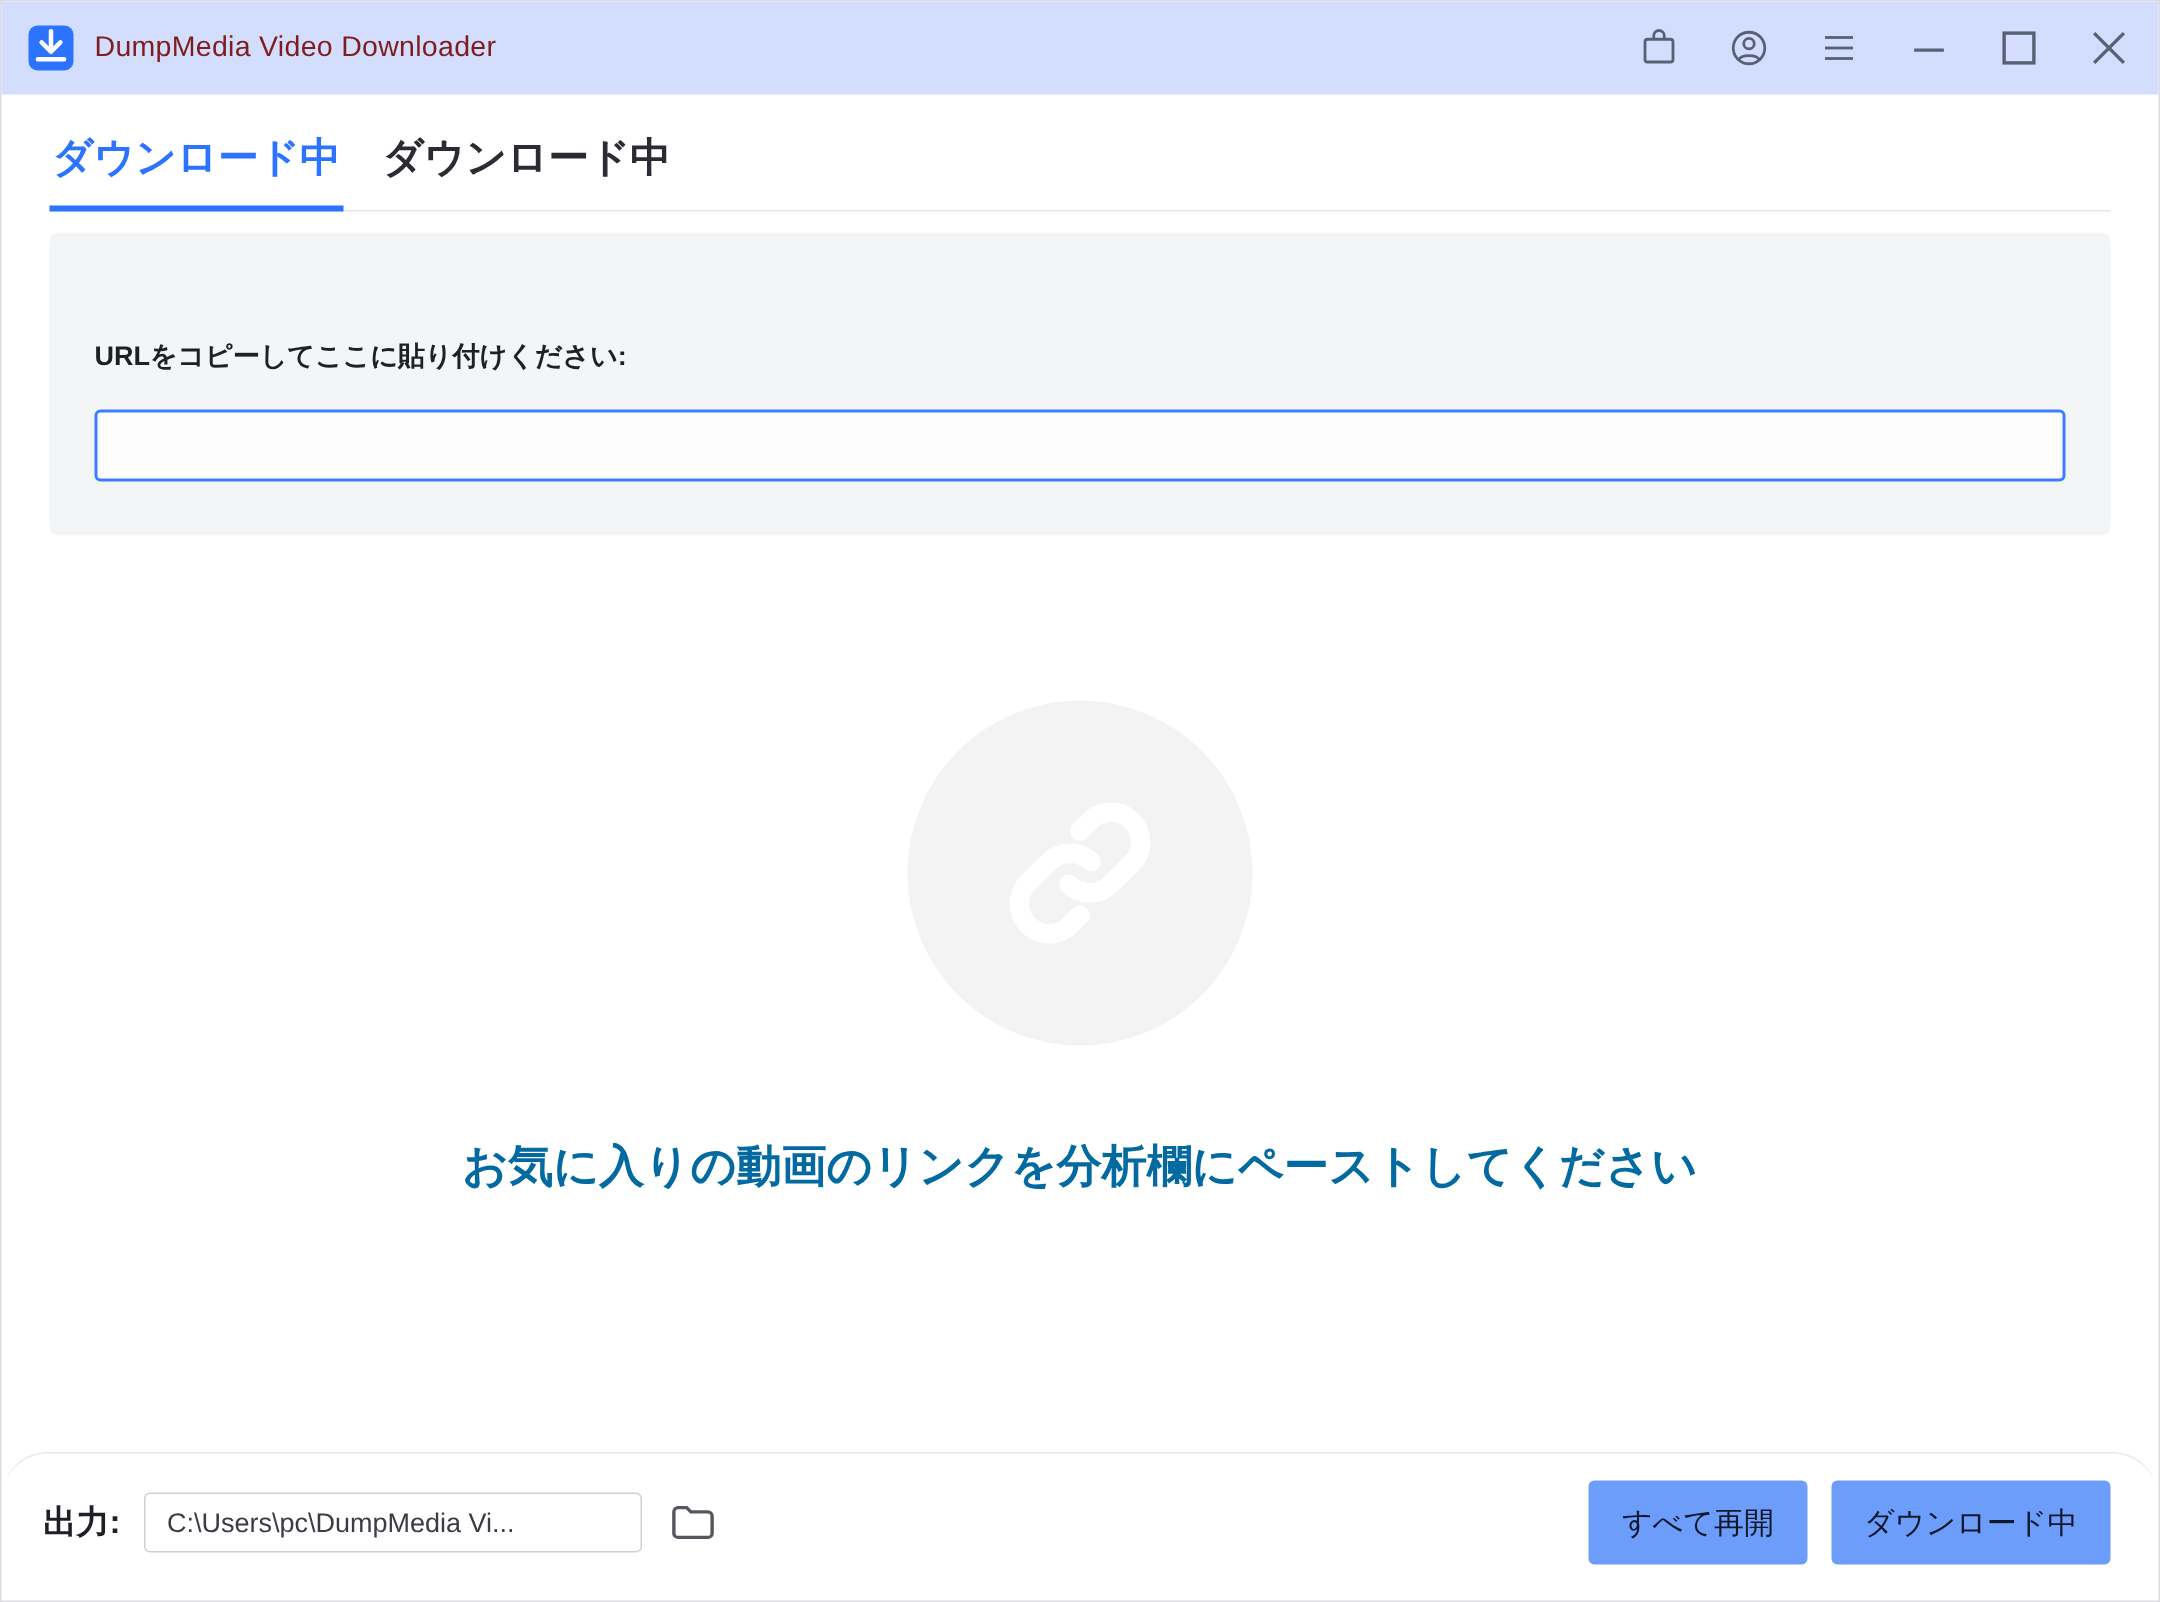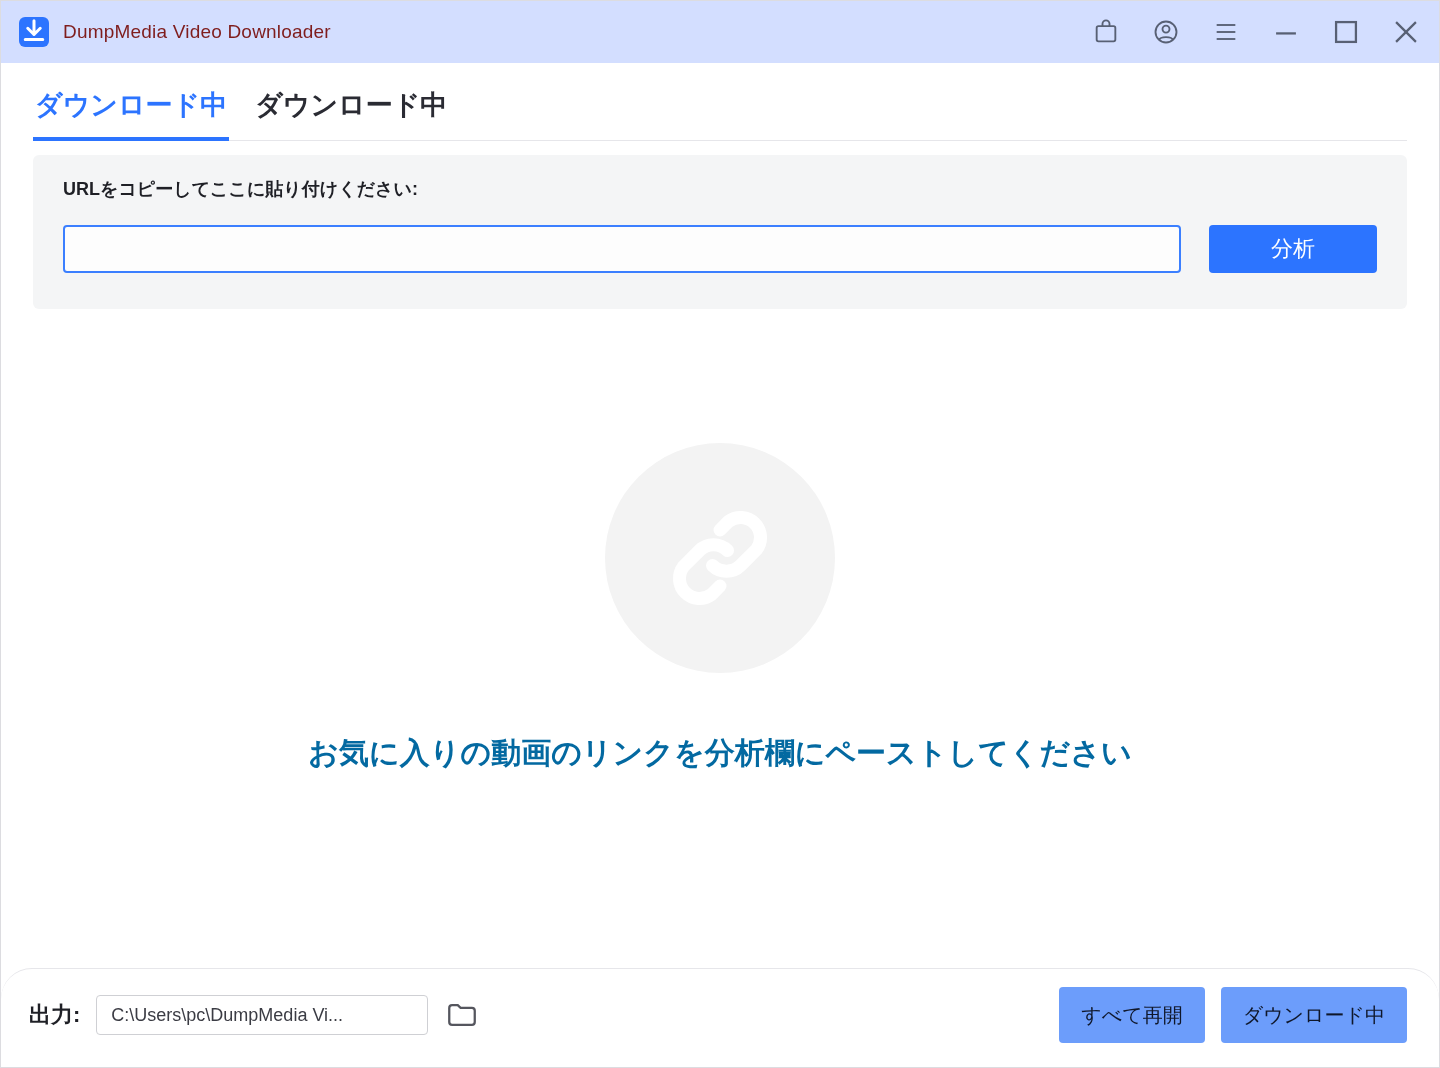--- a/index.html
+++ b/index.html
@@ -18,21 +18,21 @@
   
   .content { flex: 1; display: flex; flex-direction: column; padding: 18px 32px 0 32px; }
 
   
   .tabs { display: flex; gap: 24px; border-bottom: 1px solid #e6e6ea; }
   .tab { font-size: 27px; font-weight: 700; color: #2a2b33; padding: 6px 2px 14px 2px; cursor: pointer; }
   .tab.active { color: #2c74ff; border-bottom: 4px solid #2c74ff; margin-bottom: -1px; }
 
   
   .url-panel { margin-top: 14px; background: #f4f5f6; border-radius: 6px; padding: 22px 30px 36px 30px; }
-  .url-label { font-size: 18px; font-weight: 600; color: #1f2026; margin-bottom: 24px; }
+  .url-label { font-size: 18px; font-weight: 600; color: #1f2026; margin-bottom: 24px; margin-top: 48px; }
   .url-row { display: flex; gap: 28px; align-items: stretch; }
   .url-input { flex: 1; height: 48px; border: 2px solid #3b7fff; border-radius: 4px; background: #fdfdfd; padding: 0 12px; font-size: 16px; outline: none; }
   .analyze-btn { width: 168px; height: 48px; background: #2c74ff; color: #fff; border: none; border-radius: 4px; font-size: 22px; font-weight: 500; cursor: pointer; }
 
   
   .empty-area { flex: 1; display: flex; flex-direction: column; align-items: center; justify-content: center; gap: 60px; padding-bottom: 60px; }
   .link-circle { width: 230px; height: 230px; border-radius: 50%; background: #f3f3f3; display: flex; align-items: center; justify-content: center; }
   .link-circle svg { width: 120px; height: 120px; }
   .empty-text { font-size: 30px; font-weight: 700; color: #0369a1; text-align: center; }
 
@@ -100,21 +100,20 @@
 
     <div class="tabs">
       <div class="tab active">ダウンロード中</div>
       <div class="tab">ダウンロード中</div>
     </div>
 
     <div class="url-panel">
       <div class="url-label">URLをコピーしてここに貼り付けください:</div>
       <div class="url-row">
         <input class="url-input" type="text" value="" style="">
-        <button class="analyze-btn">分析</button>
       </div>
     </div>
 
     <div class="empty-area">
       <div class="link-circle">
         <svg viewBox="0 0 24 24">
           <path d="M10.5 13.5 a4 4 0 0 0 5.6 0 l3.2 -3.2 a4 4 0 0 0 -5.6 -5.6 l-1.7 1.7" stroke="#ffffff" stroke-width="2.6" fill="none" stroke-linecap="round"></path>
           <path d="M13.5 10.5 a4 4 0 0 0 -5.6 0 l-3.2 3.2 a4 4 0 0 0 5.6 5.6 l1.7 -1.7" stroke="#ffffff" stroke-width="2.6" fill="none" stroke-linecap="round"></path>
         </svg>
       </div>

